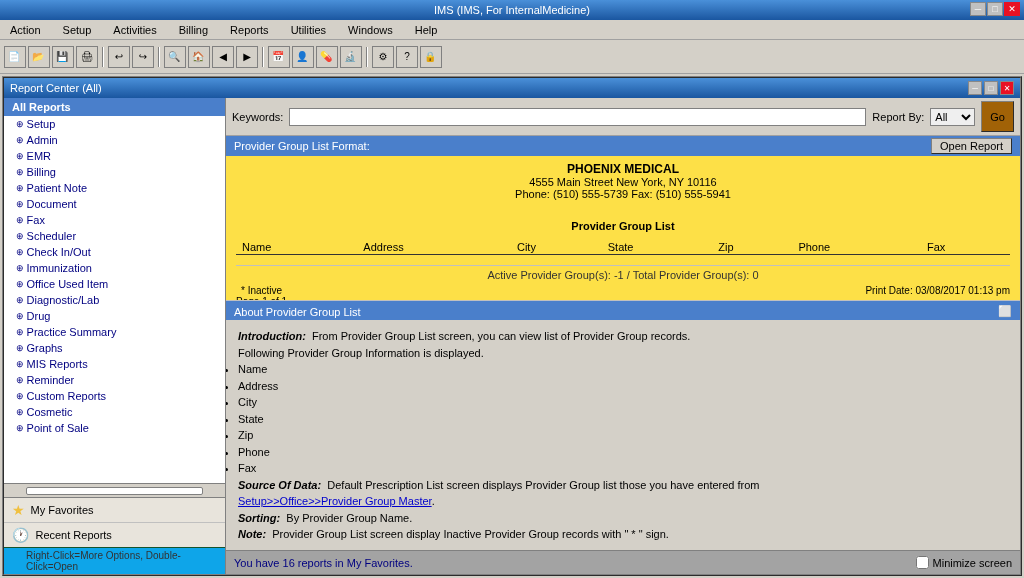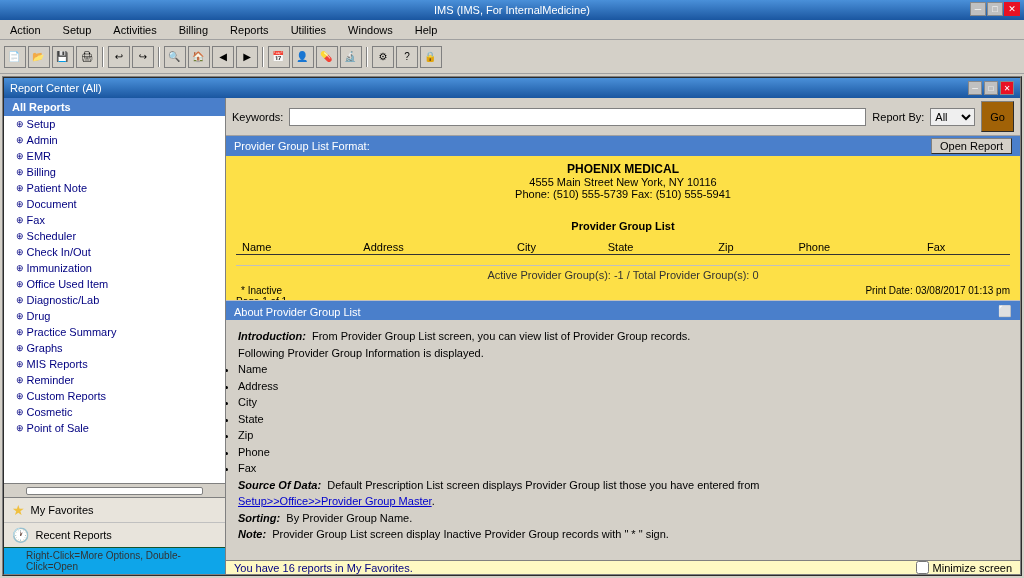--- a/index.html
+++ b/index.html
@@ -264,21 +264,21 @@
               <span class="italic-bold">Sorting:</span>&nbsp;
               <span>By Provider Group Name.</span>
             </p>
             <p>
               <span class="italic-bold">Note:</span>&nbsp;
               <span>Provider Group List screen display Inactive Provider Group records with " * " sign.</span>
             </p>
           </div>
         </div>
 
-        <div style="display:flex; align-items:center; background:#fef9c3; border-top:1px solid #808080; height:14px;gap:17px;">
+        <div style="display:flex; align-items:center; background:#a3a3a3; border-top:1px solid #808080; height:24px;gap:17px;">
           <span style="padding:2px 8px; font-size:11px; color:#000080;">You have 16 reports in My Favorites.</span>
           <div style="margin-left:auto; display:flex; align-items:center; gap:4px; padding-right:8px;">
             <input type="checkbox" style="margin: 0px;">
             <span style="font-size:11px;">Minimize screen</span>
           </div>
         </div>
       </div>
     </div>
   </div>
 </div>

